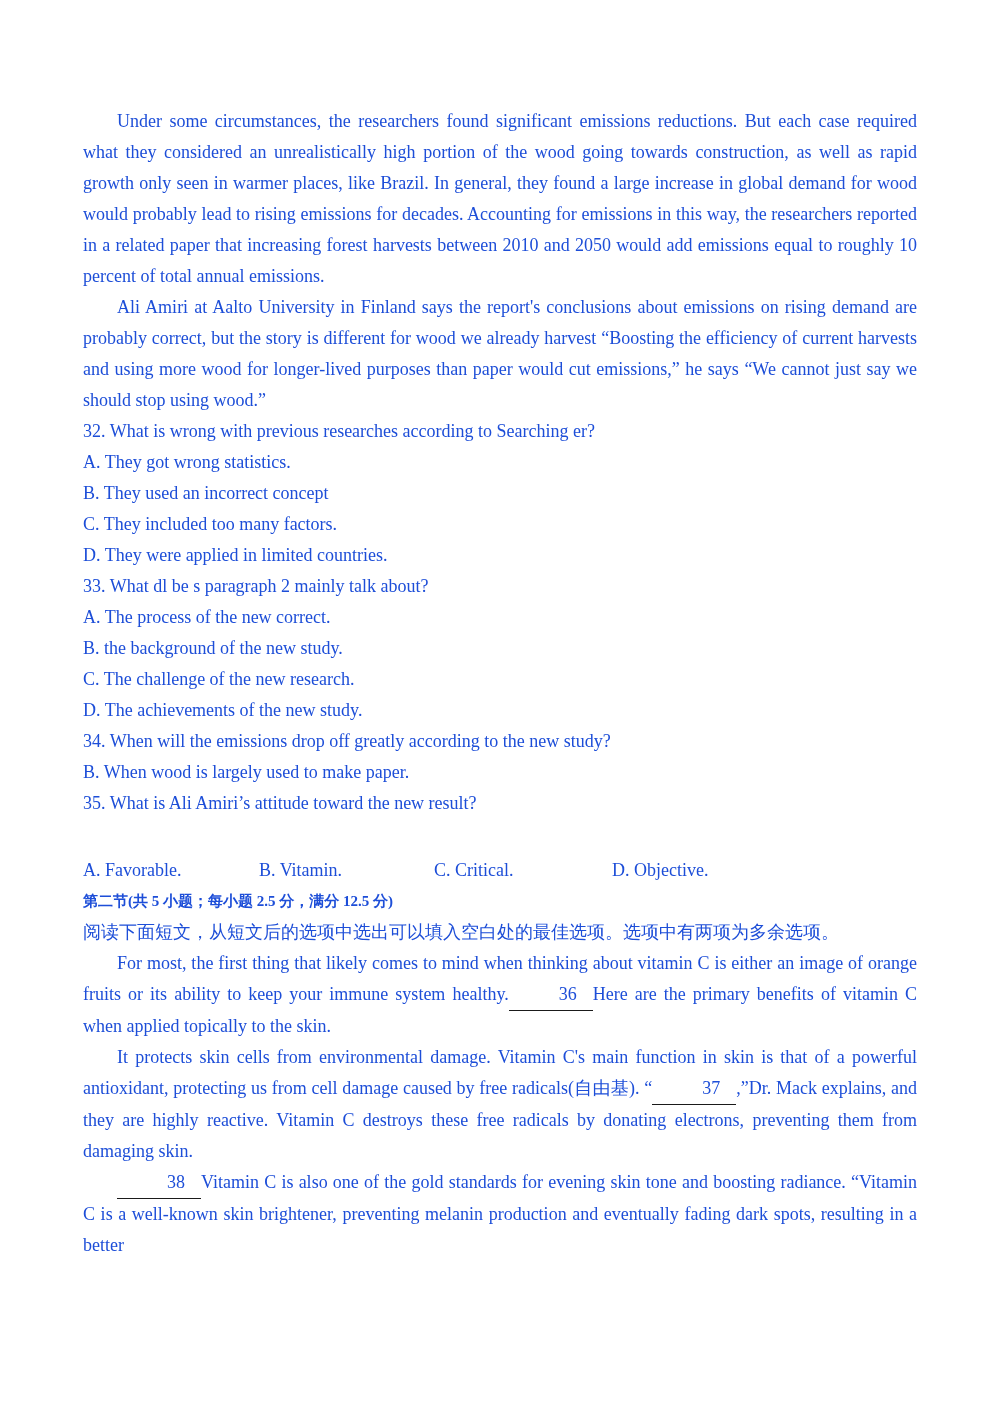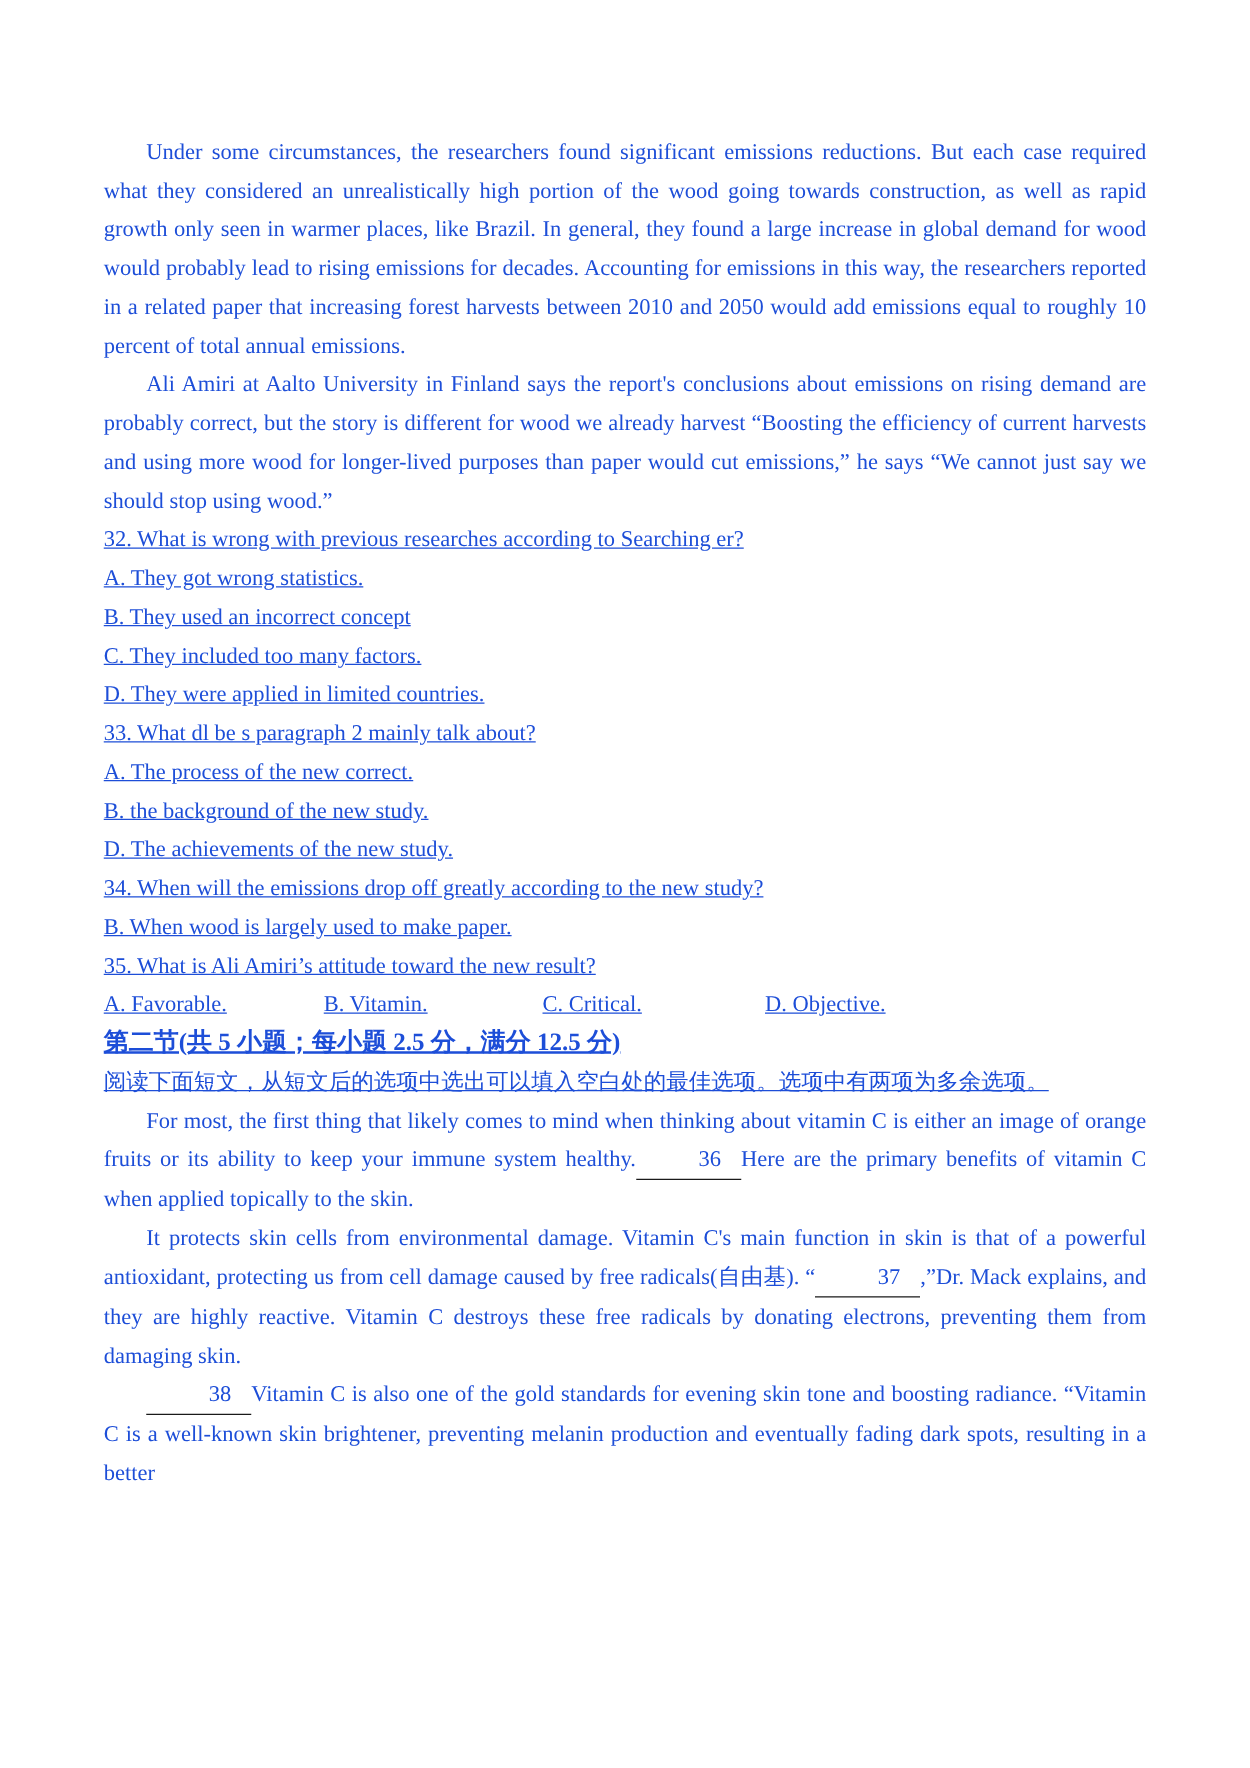--- a/index.html
+++ b/index.html
@@ -13,33 +13,33 @@
     font-family: "Liberation Serif", "DejaVu Serif", serif;
     font-size: 18px;
     line-height: 31px;
     color: #1d4ed8;
   }
   p { margin: 0; }
   .para {
     text-align: justify;
     text-indent: 34px;
   }
-  .line { text-align: left; text-decoration: underline; }
+  .line { text-align: left; }
   .cn-heading {
     font-weight: bold;
-    font-size: 20px;
+    font-size: 15px;
   }
   .blank {
     display: inline-block;
     min-width: 46px;
     padding: 0 16px;
     border-bottom: 1.5px solid #1a1a1a;
     text-align: right;
   }
-  .opt-row { display: flex; }
+  .opt-row { display: flex; margin-top: 36px; }
   .opt-row span:nth-child(1) { width: 176px; }
   .opt-row span:nth-child(2) { width: 175px; }
   .opt-row span:nth-child(3) { width: 178px; }
 </style>
 </head>
 <body>
 
 <div class="page">
 
   <p class="para">Under some circumstances, the researchers found significant emissions reductions. But each case required what they considered an unrealistically high portion of the wood going towards construction, as well as rapid growth only seen in warmer places, like Brazil. In general, they found a large increase in global demand for wood would probably lead to rising emissions for decades. Accounting for emissions in this way, the researchers reported in a related paper that increasing forest harvests between 2010 and 2050 would add emissions equal to roughly 10 percent of total annual emissions.</p>
@@ -50,20 +50,21 @@
     <p class="line">A. They got wrong statistics.</p>
     <p class="line">B. They used an incorrect concept</p>
     <p class="line">C. They included too many factors.</p>
     <p class="line">D. They were applied in limited countries.</p>
   </div>
 
   <div>
     <p class="line">33. What dl be s paragraph 2 mainly talk about?</p>
     <p class="line">A. The process of the new correct.</p>
     <p class="line">B. the background of the new study.</p>
+    <p class="line">C. The challenge of the new research.</p>
     <p class="line">D. The achievements of the new study.</p>
   </div>
 
   <div>
     <p class="line">34. When will the emissions drop off greatly according to the new study?</p>
     <p class="line">B. When wood is largely used to make paper.</p>
   </div>
 
   <div>
     <p class="line">35. What is Ali Amiri’s attitude toward the new result?</p>

